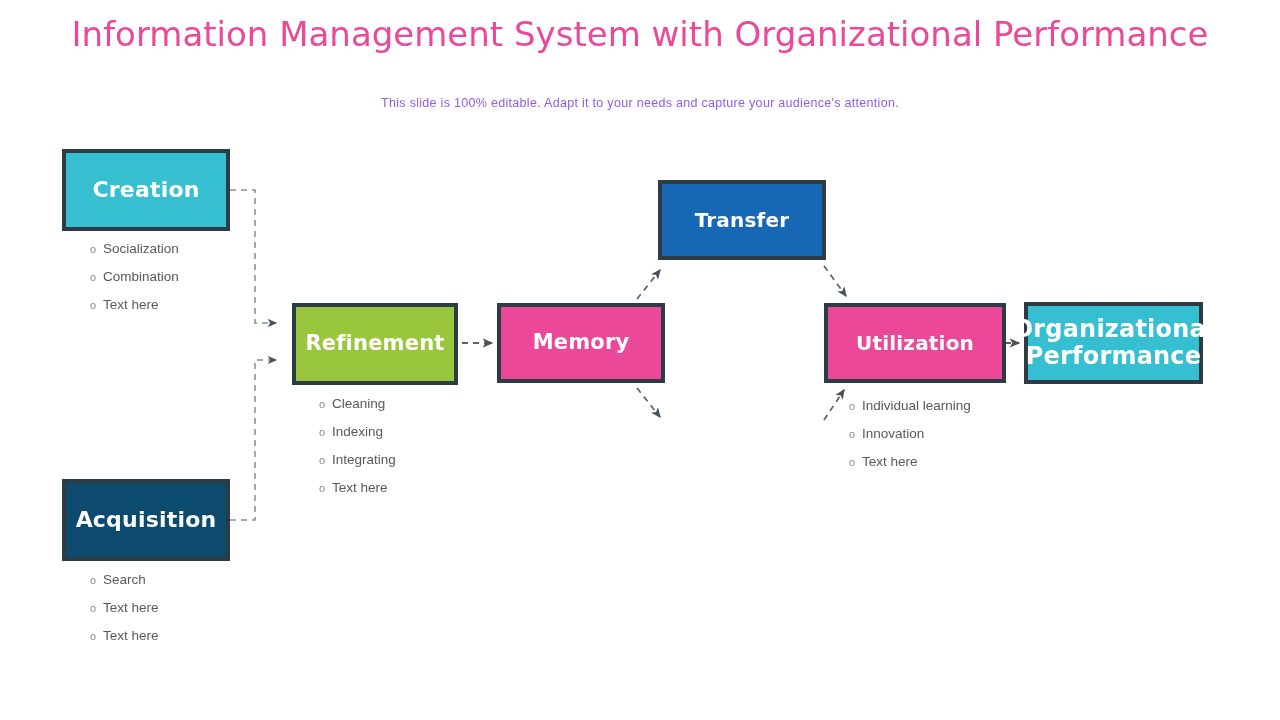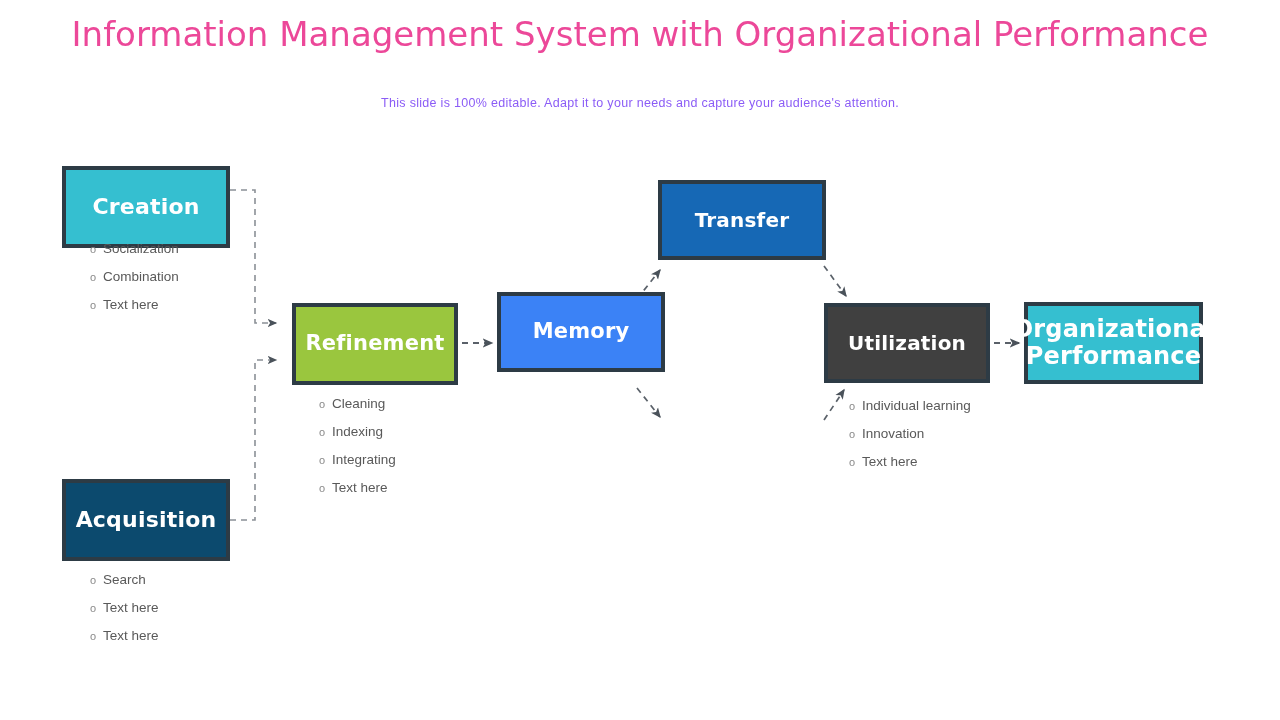--- a/index.html
+++ b/index.html
@@ -26,27 +26,27 @@
     position:absolute;box-sizing:border-box;
     border:4px solid #2d3b45;
     display:flex;align-items:center;justify-content:center;
     text-align:center;
     color:#ffffff;font-weight:bold;
     font-family:"DejaVu Sans", sans-serif;
     letter-spacing:.2px;
   }
   .node span{display:block;line-height:1.12;}
 
-  .n-creation     {left:62px;  top:166px; width:168px; height:82px;  background:#35bfd0; font-size:22px;}
+  .n-creation     {left:62px;  top:149px; width:168px; height:82px;  background:#35bfd0; font-size:22px;}
   .n-acquisition  {left:62px;  top:479px; width:168px; height:82px;  background:#0c4a6e; font-size:22px;}
   .n-refinement   {left:292px; top:303px; width:166px; height:82px;  background:#9ac63e; font-size:21px;}
-  .n-memory       {left:497px; top:292px; width:168px; height:80px;  background:#3b82f6; font-size:21px;}
+  .n-memory       {left:497px; top:303px; width:168px; height:80px;  background:#ec4899; font-size:21px;}
   .n-transfer     {left:658px; top:180px; width:168px; height:80px;  background:#1668b5; font-size:20px;}
   .n-sharing      {left:658px; top:425px; width:168px; height:80px;  background:#1668b5; font-size:20px;}
-  .n-utilization  {left:824px; top:303px; width:166px; height:80px;  background:#404040; font-size:20px;}
+  .n-utilization  {left:824px; top:303px; width:182px; height:80px;  background:#ec4899; font-size:20px;}
   .n-orgperf      {left:1024px;top:302px; width:179px; height:82px;  background:#35bfd0; font-size:24px;}
 
   
   .bullets{position:absolute;}
   .bullet{
     display:flex;align-items:baseline;
     font-size:13.5px;color:#595959;
     margin-bottom:13px;
     white-space:nowrap;
   }

